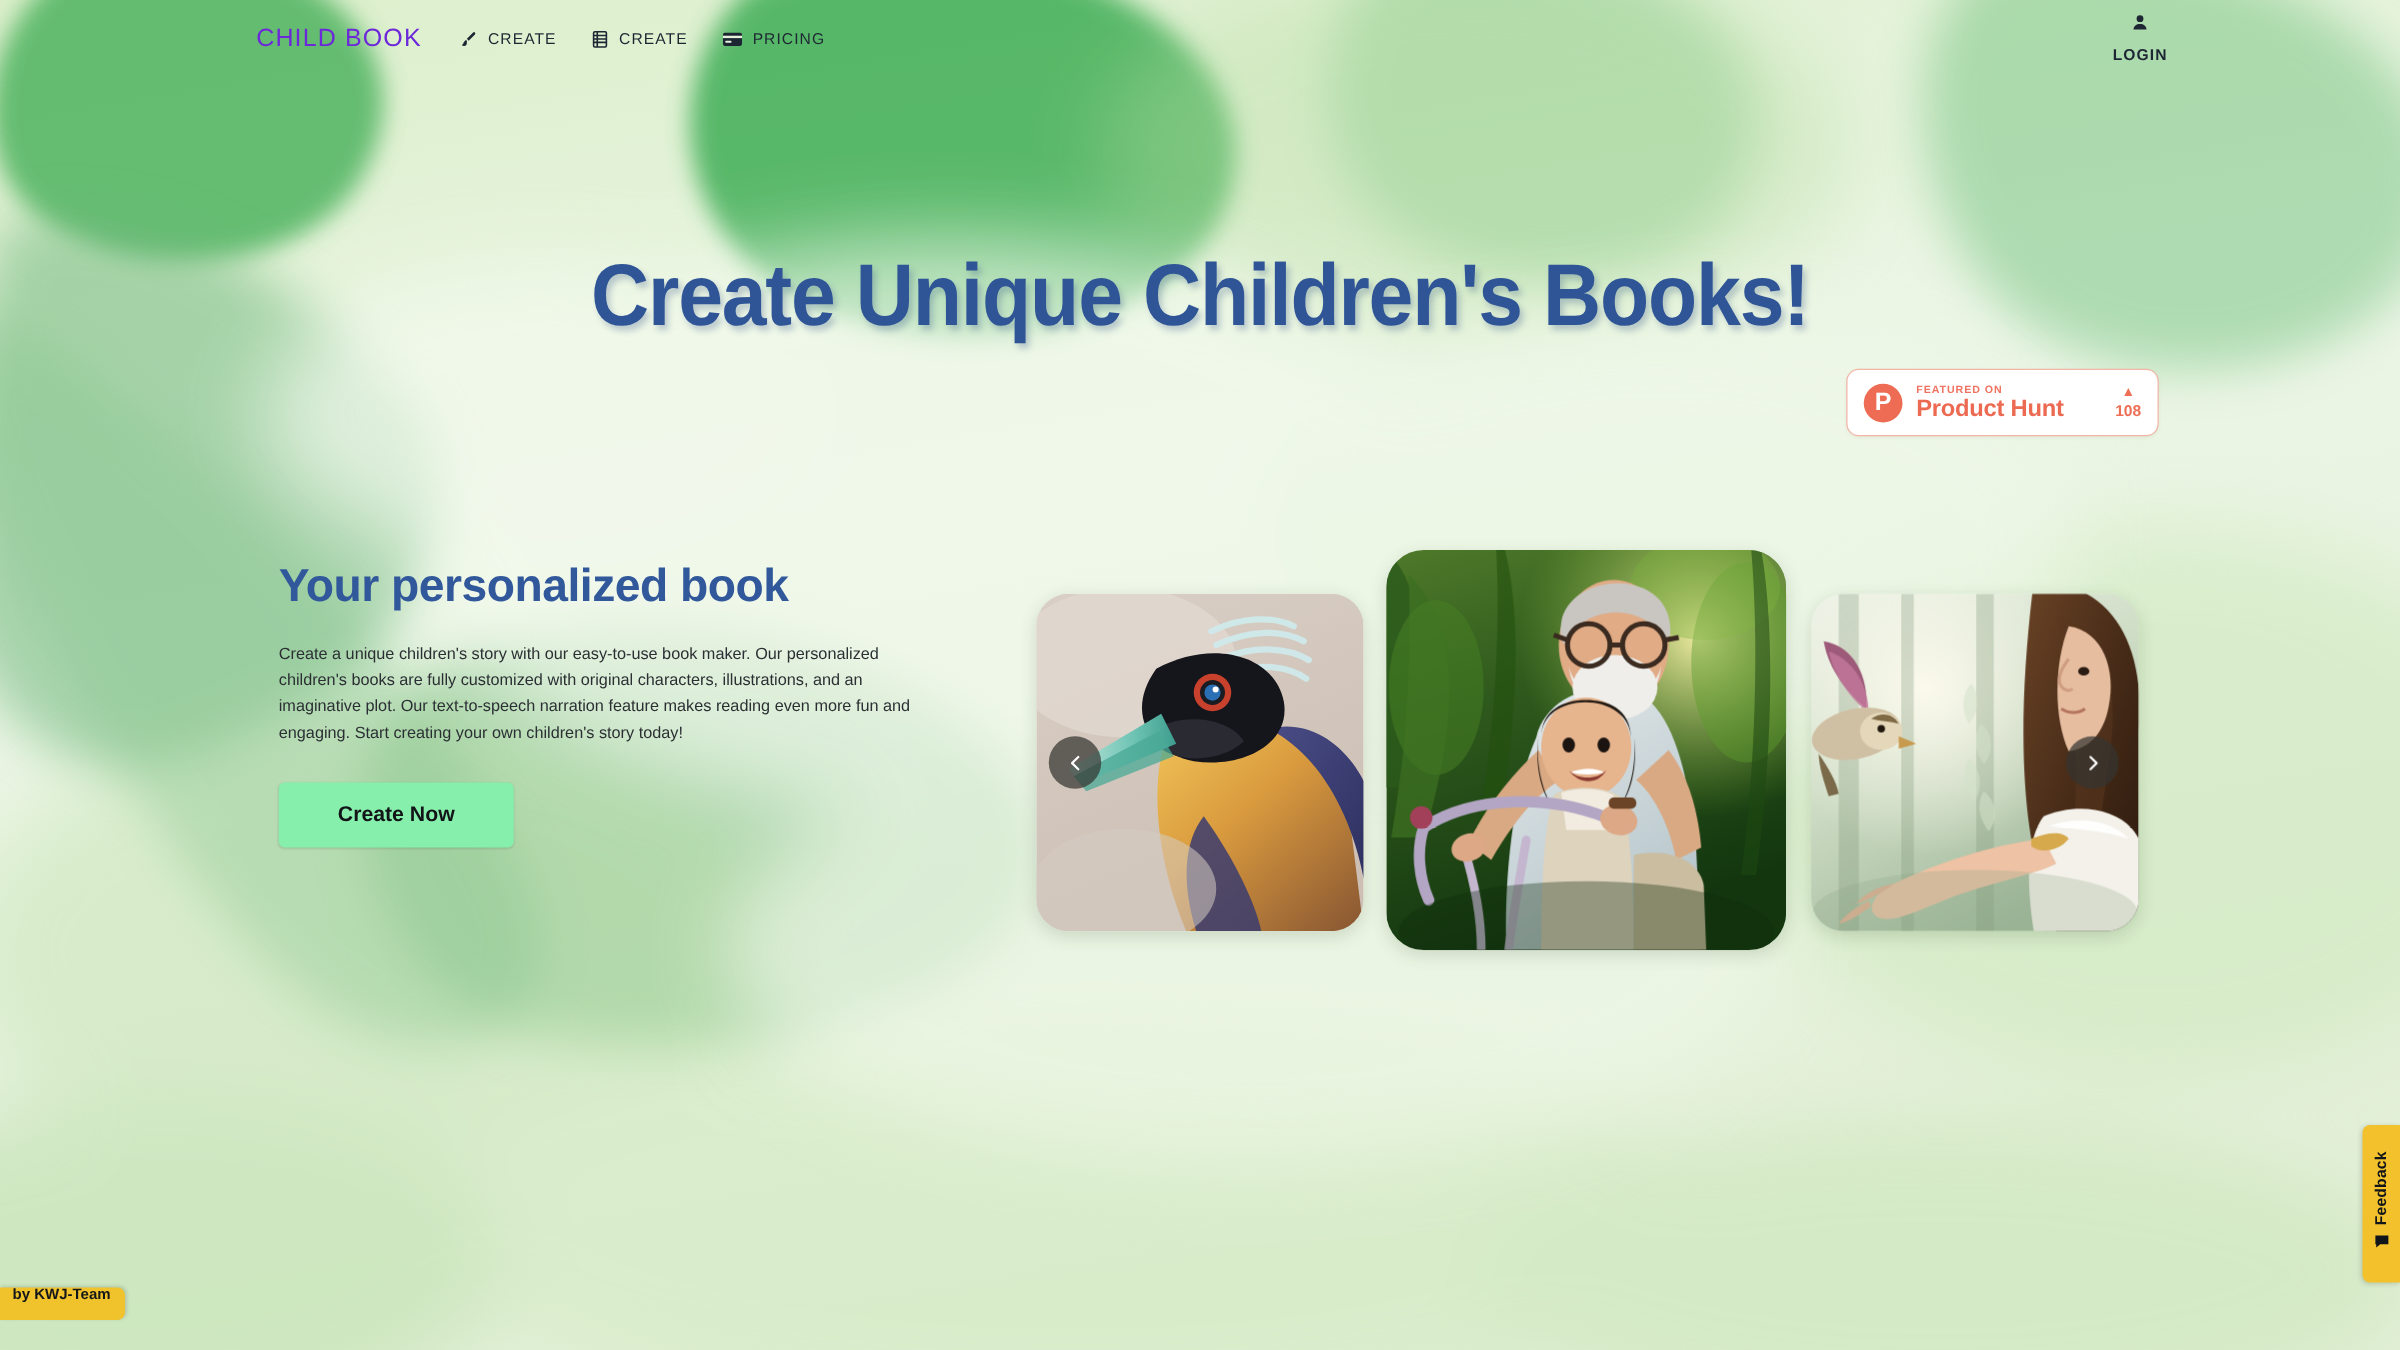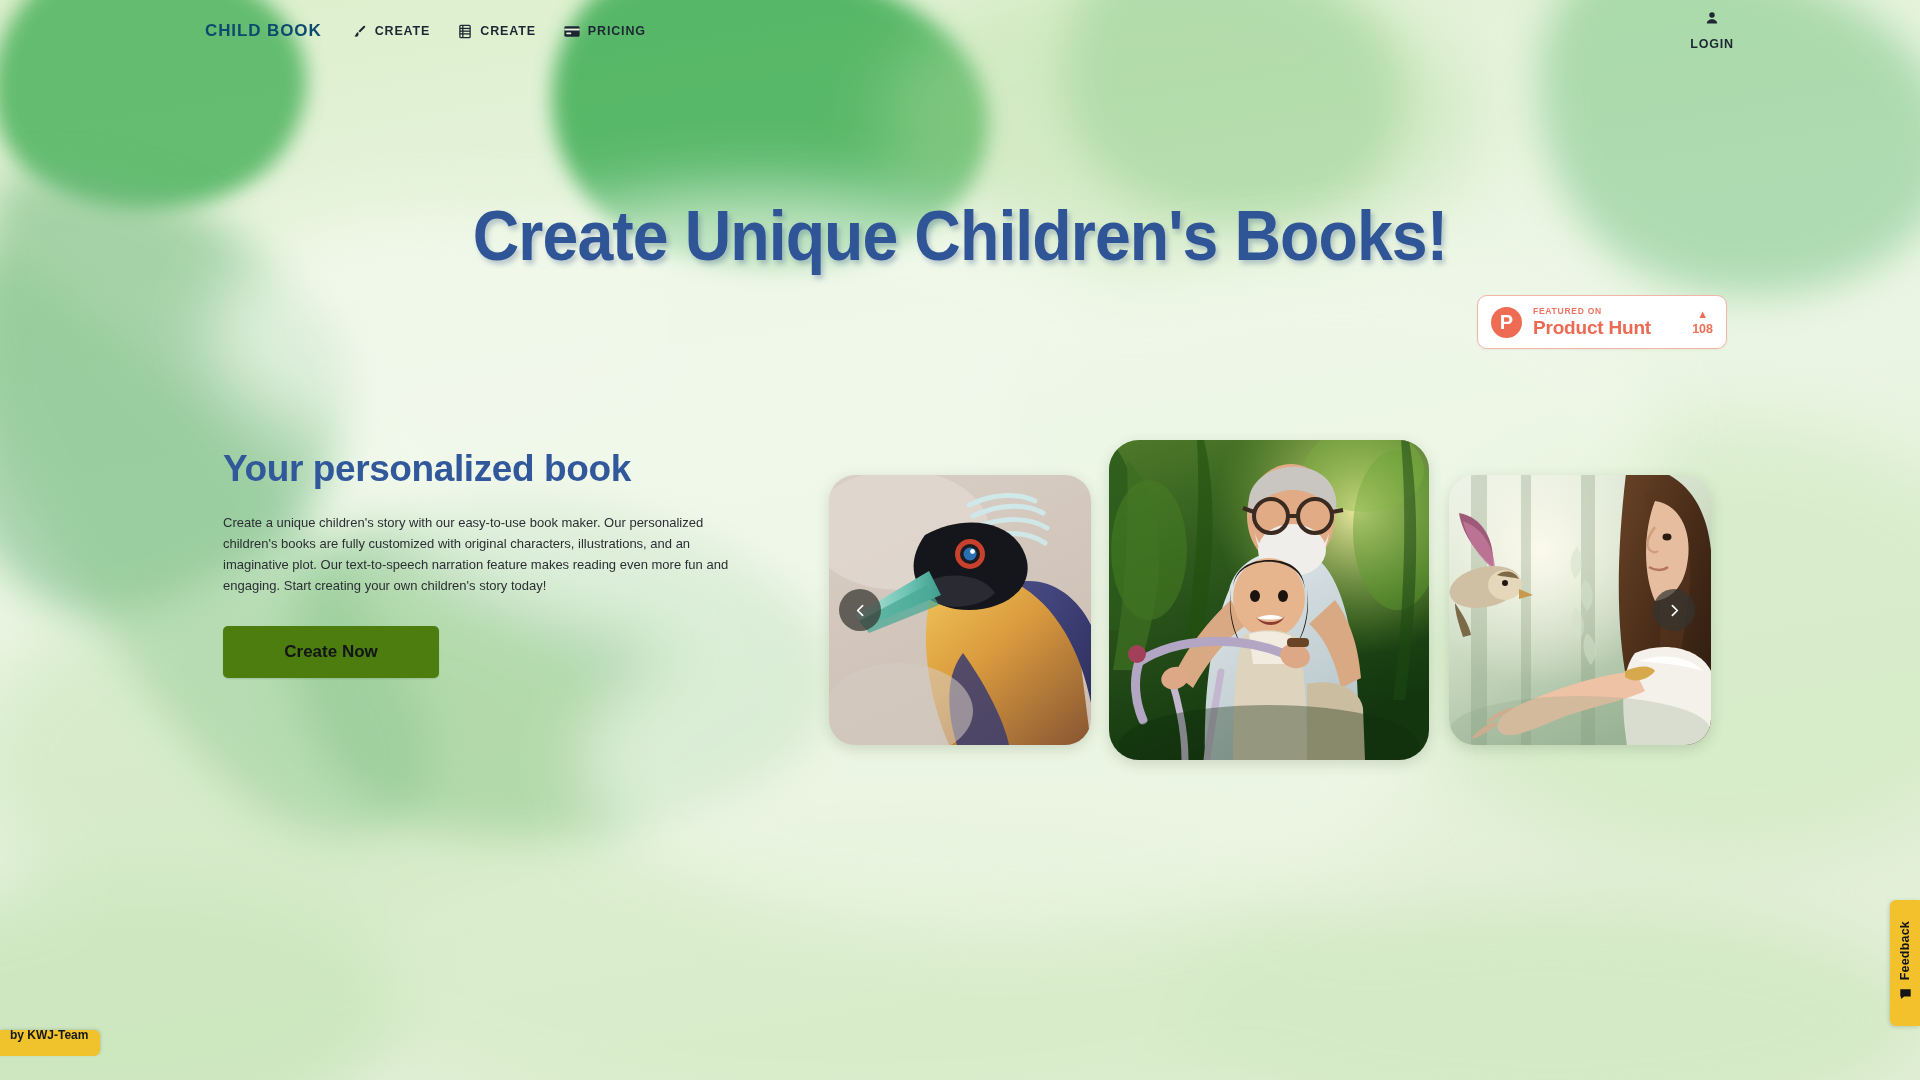--- a/index.html
+++ b/index.html
@@ -18,27 +18,27 @@
   #bg-svg { position:absolute; inset:0; width:1920px; height:1080px; }
 
   
   #topnav {
     position: absolute; top: 0; left: 0; width: 1920px; height: 62px;
     display: flex; align-items: center;
     z-index: 40;
   }
   .nav-left { display: flex; align-items: center; margin-left: 205px; }
   .brand {
-    font-size: 17px; font-weight: 700; letter-spacing: .9px;
-    color: #0c4a6e; white-space: nowrap;
+    font-size: 20px; font-weight: 400; letter-spacing: .9px;
+    color: #6d28d9; white-space: nowrap;
   }
   .nav-links { display: flex; align-items: center; margin-left: 30px; gap: 28px; }
   .nav-link {
     display: flex; align-items: center; gap: 8px;
-    font-size: 12.5px; font-weight: 700; letter-spacing: .85px;
+    font-size: 12.5px; font-weight: 400; letter-spacing: .85px;
     color: #1d2733; cursor: pointer; white-space: nowrap;
   }
   .nav-link svg { display: block; }
   .nav-right { margin-left: auto; margin-right: 186px; }
   .login-link {
     display: flex; align-items: center; gap: 9px;
     font-size: 12.5px; font-weight: 700; letter-spacing: .85px;
     color: #1d2733; cursor: pointer; flex-direction: column;
   }
 
@@ -106,22 +106,22 @@
     line-height: 1.17; letter-spacing: -.1px;
     max-width: 500px;
   }
   #section-body {
     margin-top: 22px;
     font-size: 13px; color: #2b2f33; line-height: 1.63;
     max-width: 535px;
   }
   #create-now {
     margin-top: 30px;
-    width: 216px; height: 52px;
-    background: #4d7c0f;
+    width: 188px; height: 52px;
+    background: #86efac;
     border: none; border-radius: 5px;
     font-family: "Liberation Sans", sans-serif;
     font-size: 17px; font-weight: 700; color: #121417;
     cursor: pointer;
     box-shadow: 0 1px 2px rgba(0,0,0,.12);
   }
 
   
   #carousel {
     position: absolute; left: 820px; top: 440px;

